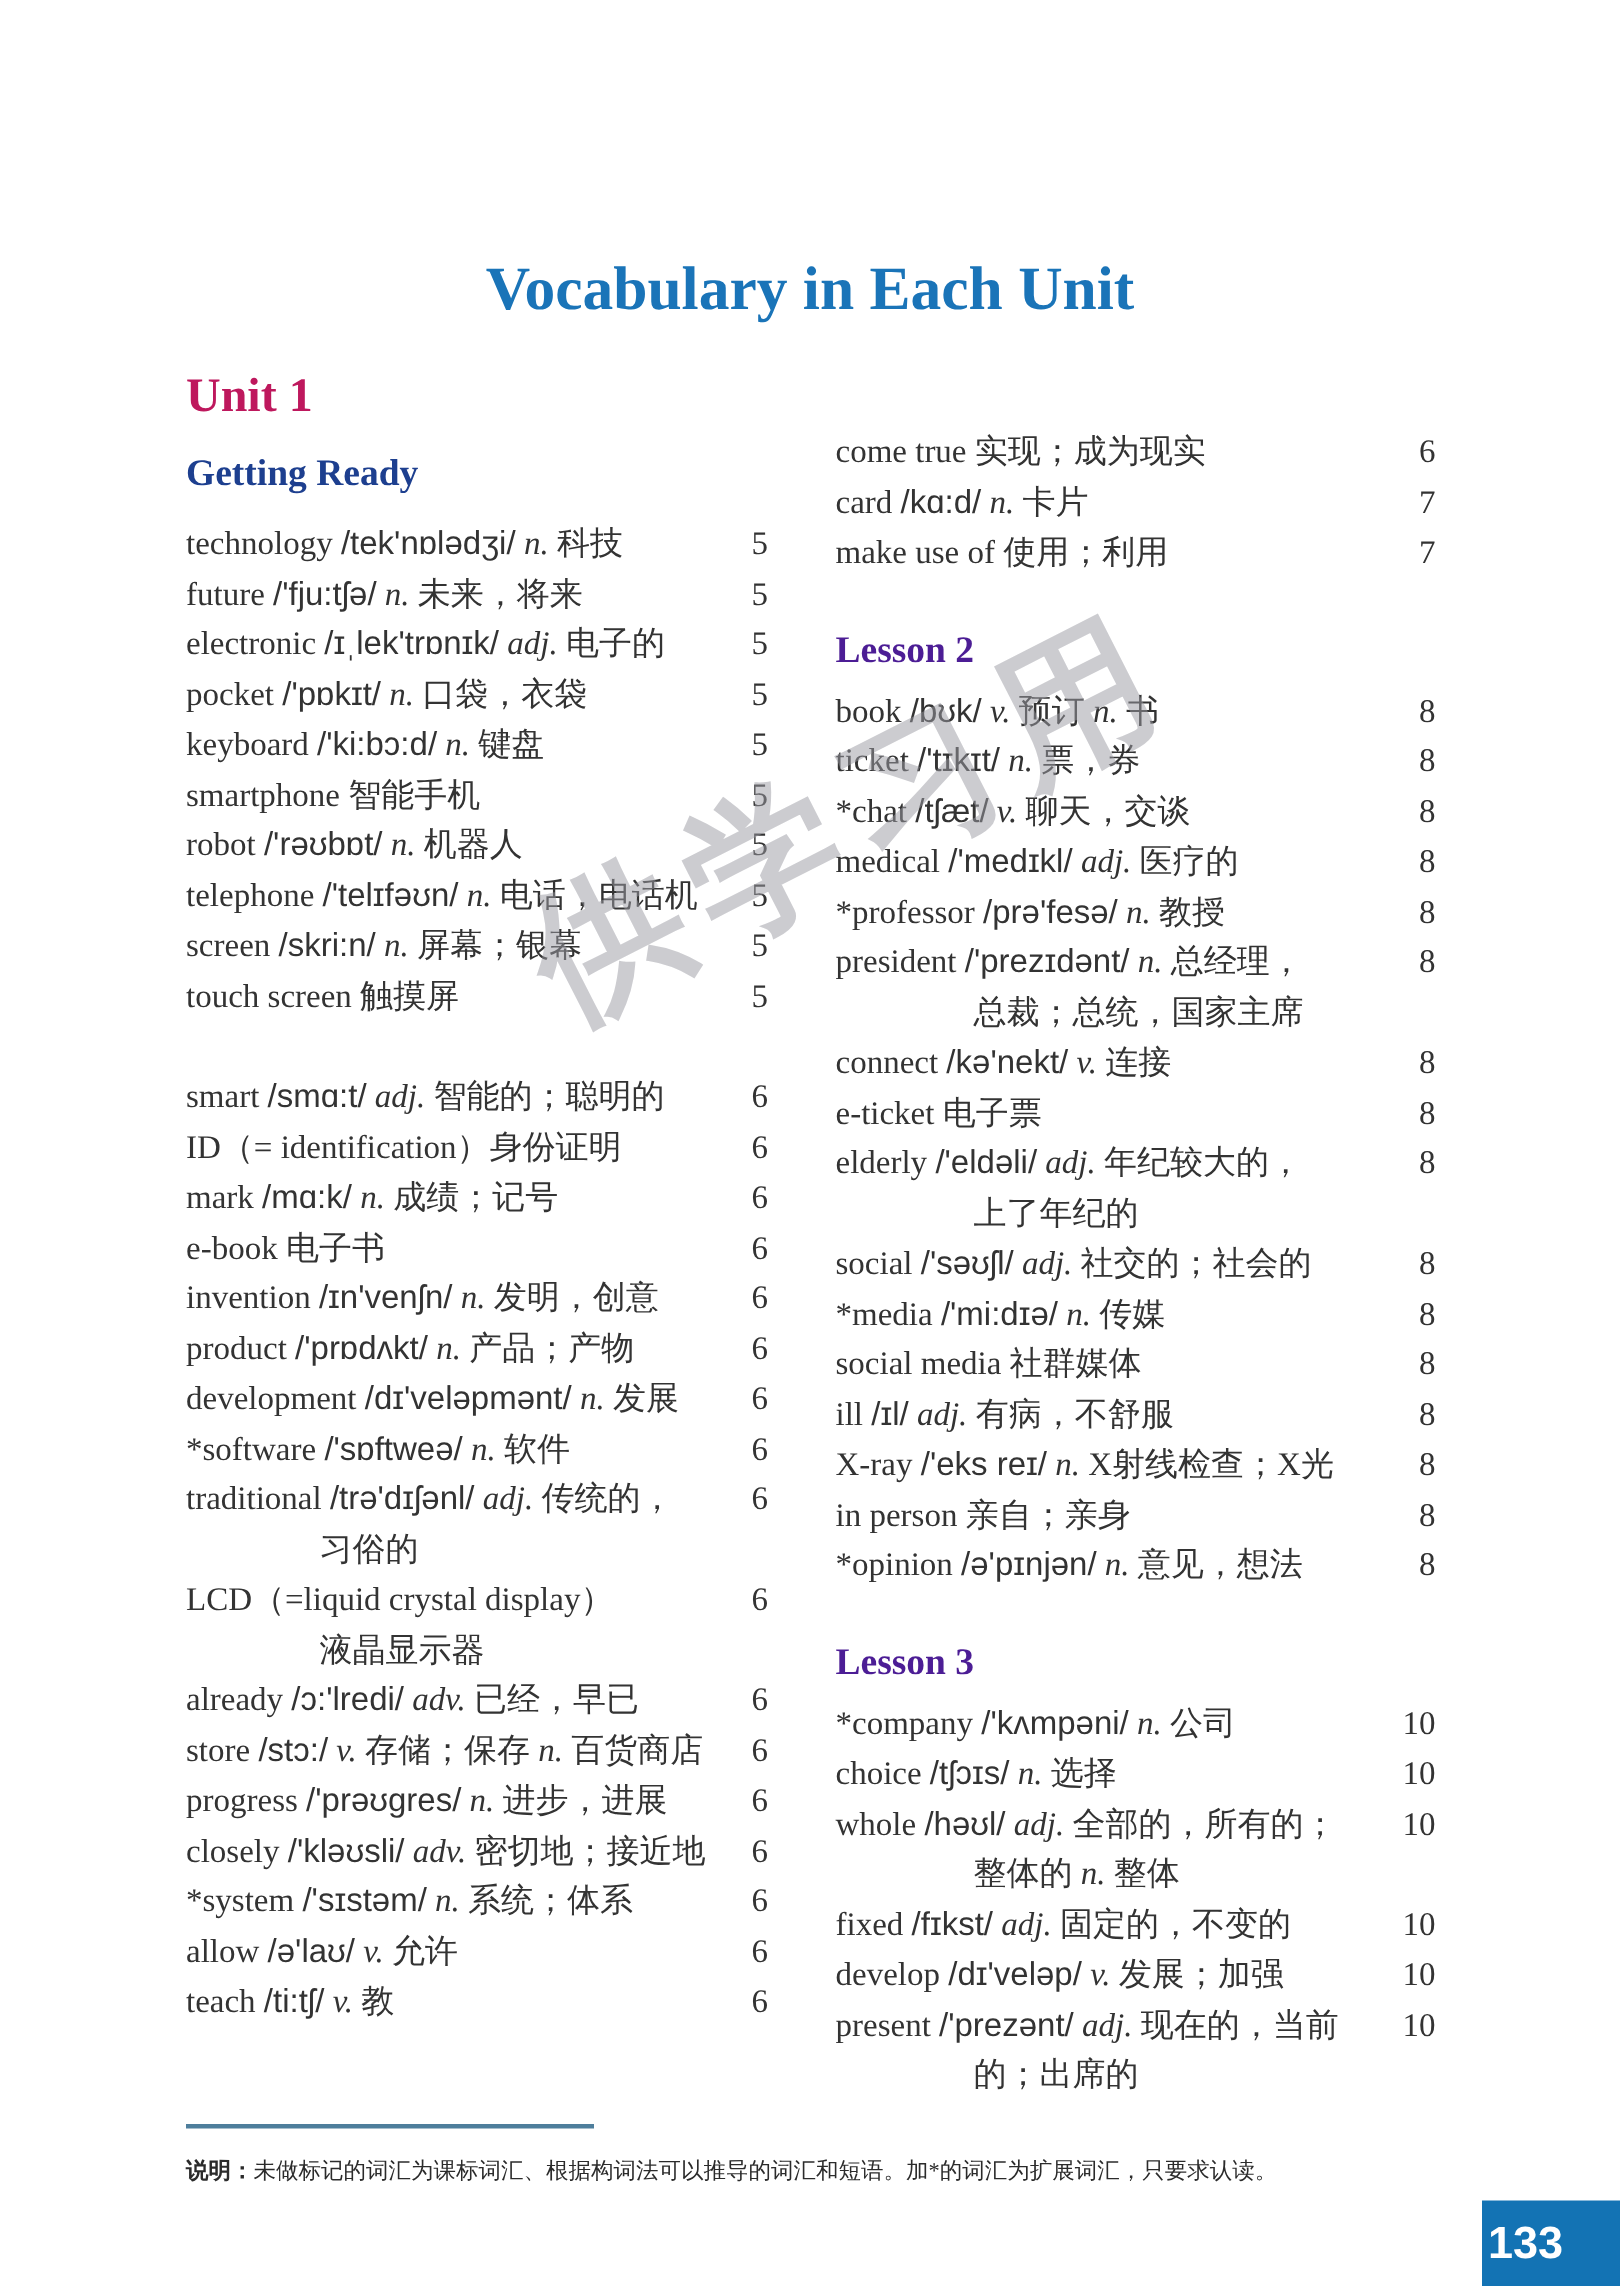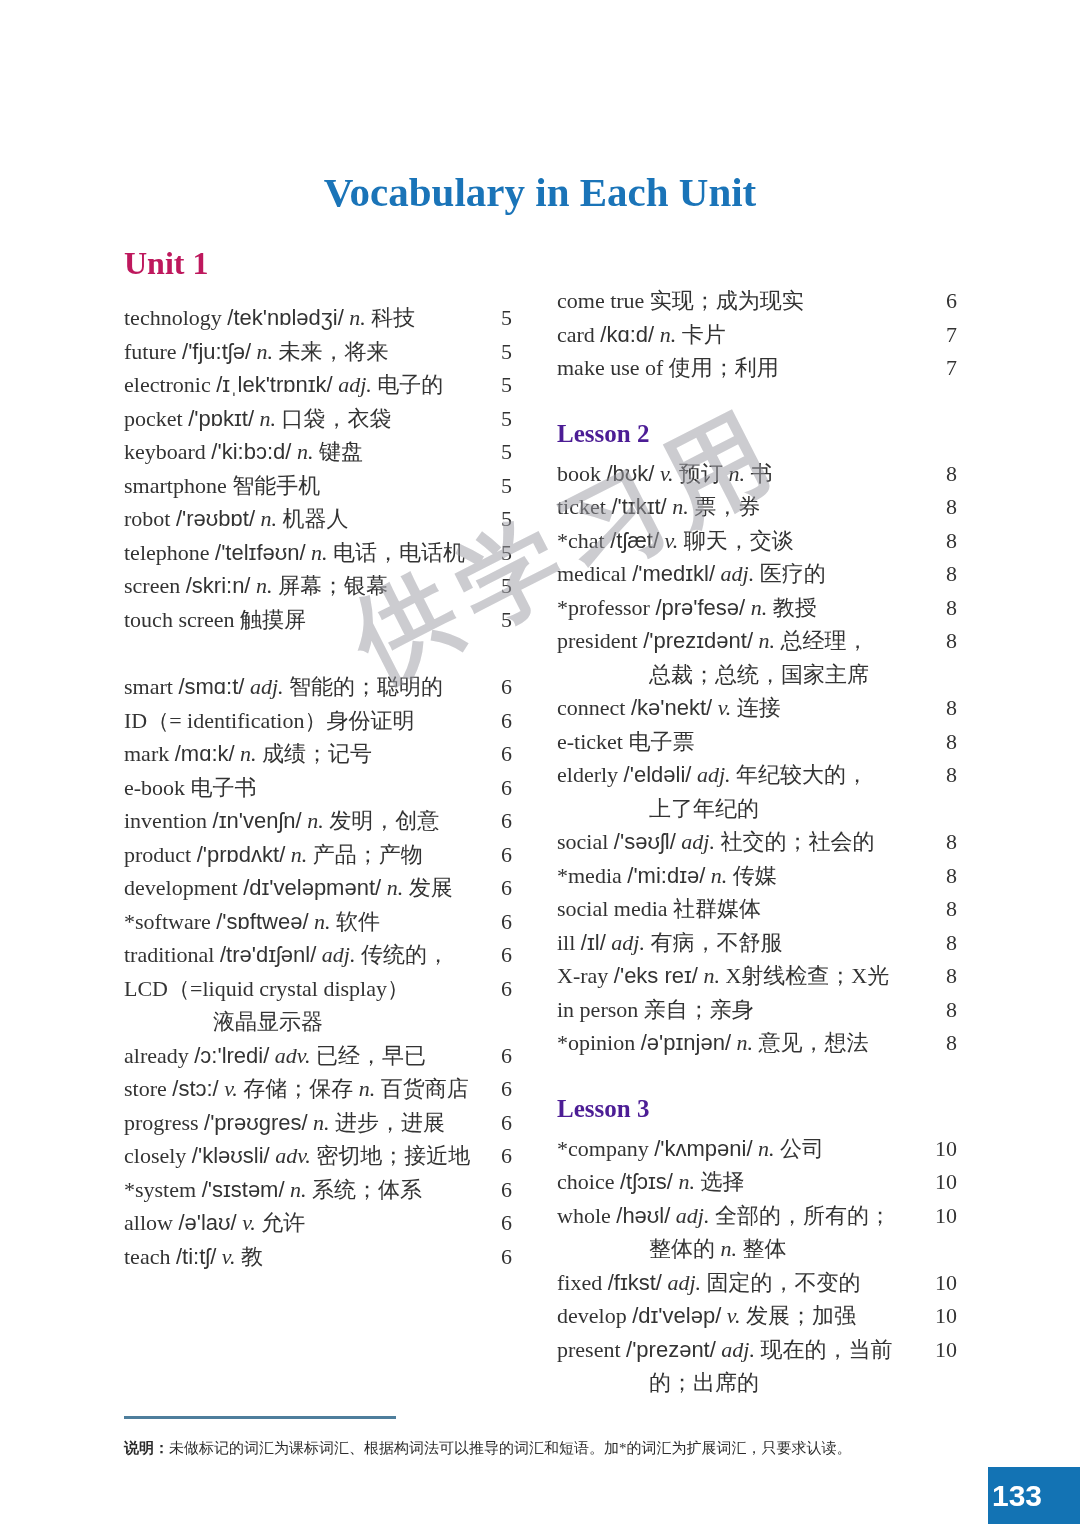--- a/index.html
+++ b/index.html
@@ -59,20 +59,21 @@
 <div class="page">
 
   <div class="watermark">供学习用</div>
 
   <h1 class="title">Vocabulary in Each Unit</h1>
 
   <div class="col col-left">
     <h2 class="unit">Unit 1</h2>
     <div class="sections">
         <div class="sec">
+          <h3 class="sec-h">Getting Ready</h3>
           <div class="entry">
             <div class="etext">technology <span class="phon">/tek'nɒlədʒi/</span> <i>n.</i> 科技</div>
             <div class="epage">5</div>
           </div>
           <div class="entry">
             <div class="etext">future <span class="phon">/'fju:tʃə/</span> <i>n.</i> 未来，将来</div>
             <div class="epage">5</div>
           </div>
           <div class="entry">
             <div class="etext">electronic <span class="phon">/ɪˌlek'trɒnɪk/</span> <i>adj.</i> 电子的</div>
@@ -134,21 +135,21 @@
           </div>
           <div class="entry">
             <div class="etext">development <span class="phon">/dɪ'veləpmənt/</span> <i>n.</i> 发展</div>
             <div class="epage">6</div>
           </div>
           <div class="entry">
             <div class="etext">*software <span class="phon">/'sɒftweə/</span> <i>n.</i> 软件</div>
             <div class="epage">6</div>
           </div>
           <div class="entry">
-            <div class="etext">traditional <span class="phon">/trə'dɪʃənl/</span> <i>adj.</i> 传统的，</div>
+            <div class="etext">traditional <span class="phon">/trə'dɪʃənl/</span> <i>adj.</i> 传统的，<div class="cont">习俗的</div></div>
             <div class="epage">6</div>
           </div>
           <div class="entry">
             <div class="etext">LCD（=liquid crystal display）<div class="cont">液晶显示器</div></div>
             <div class="epage">6</div>
           </div>
           <div class="entry">
             <div class="etext">already <span class="phon">/ɔ:'lredi/</span> <i>adv.</i> 已经，早已</div>
             <div class="epage">6</div>
           </div>

